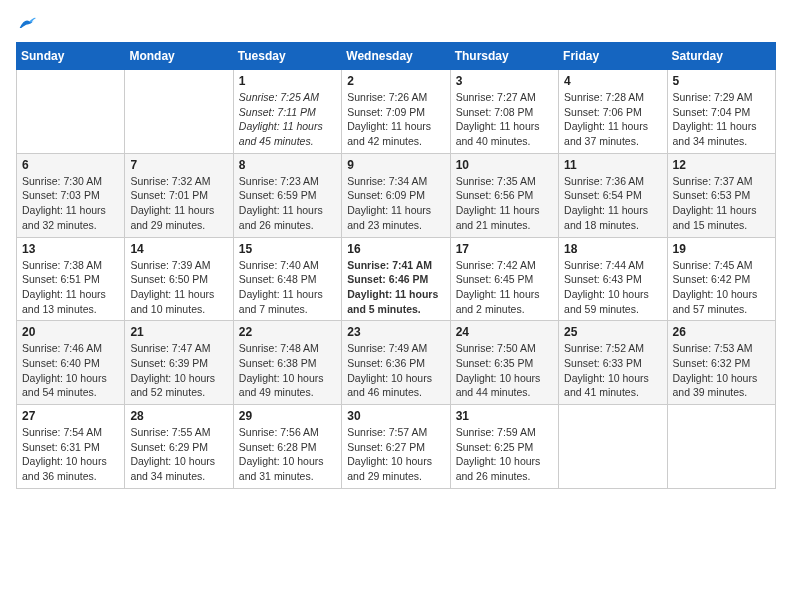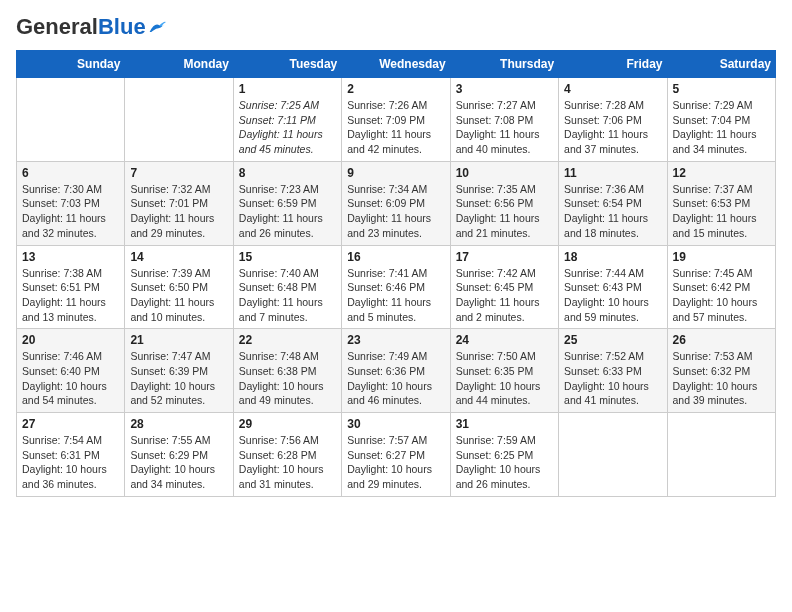--- a/index.html
+++ b/index.html
@@ -52,21 +52,21 @@
     }
     .calendar {
       width: 100%;
       border-collapse: collapse;
       font-size: 11px;
     }
     .calendar thead tr th {
       background: #1565c0;
       color: #fff;
       padding: 6px 4px;
-      text-align: right;
+      text-align: left;
       font-size: 12px;
       font-weight: bold;
       border: 1px solid #1565c0;
     }
     .calendar tbody tr td {
       border: 1px solid #ccc;
       vertical-align: top;
       padding: 4px 5px;
       min-height: 80px;
       width: calc(100% / 7);
@@ -90,23 +90,20 @@
     .empty {
       background: #fff !important;
     }
   </style>
 </head>
 <body>
 
 <div class="header">
   <div class="logo">
     <div class="logo-top">
-      <span class="logo-text">
-        <span>General</span><span class="blue">Blue</span>
-      </span>
       <svg class="logo-bird" viewBox="0 0 22 16" fill="none" xmlns="http://www.w3.org/2000/svg">
         <path d="M2 14 Q8 2 14 6 Q18 8 20 4 Q16 10 10 10 Q6 12 4 14Z" fill="#1976d2"></path>
         <path d="M14 6 Q20 0 22 2 Q18 4 16 8Z" fill="#42a5f5"></path>
       </svg>
     </div>
   </div>
   <div class="title-block">
     <h1></h1>
     <h2></h2>
   </div>
@@ -232,21 +229,21 @@
         </td>
         <td>
           <span class="day-num">15</span>
           <div class="day-info" style="white-space: pre-line;">Sunrise: 7:40 AM
 Sunset: 6:48 PM
 Daylight: 11 hours
 and 7 minutes.</div>
         </td>
         <td>
           <span class="day-num">16</span>
-          <div class="day-info" style="white-space: pre-line;">Sunrise: 7:41 AM
+          <div class="day-info" style="white-space: pre-line; font-weight: bold;">Sunrise: 7:41 AM
 Sunset: 6:46 PM
 Daylight: 11 hours
 and 5 minutes.</div>
         </td>
         <td>
           <span class="day-num">17</span>
           <div class="day-info" style="white-space: pre-line;">Sunrise: 7:42 AM
 Sunset: 6:45 PM
 Daylight: 11 hours
 and 2 minutes.</div>

